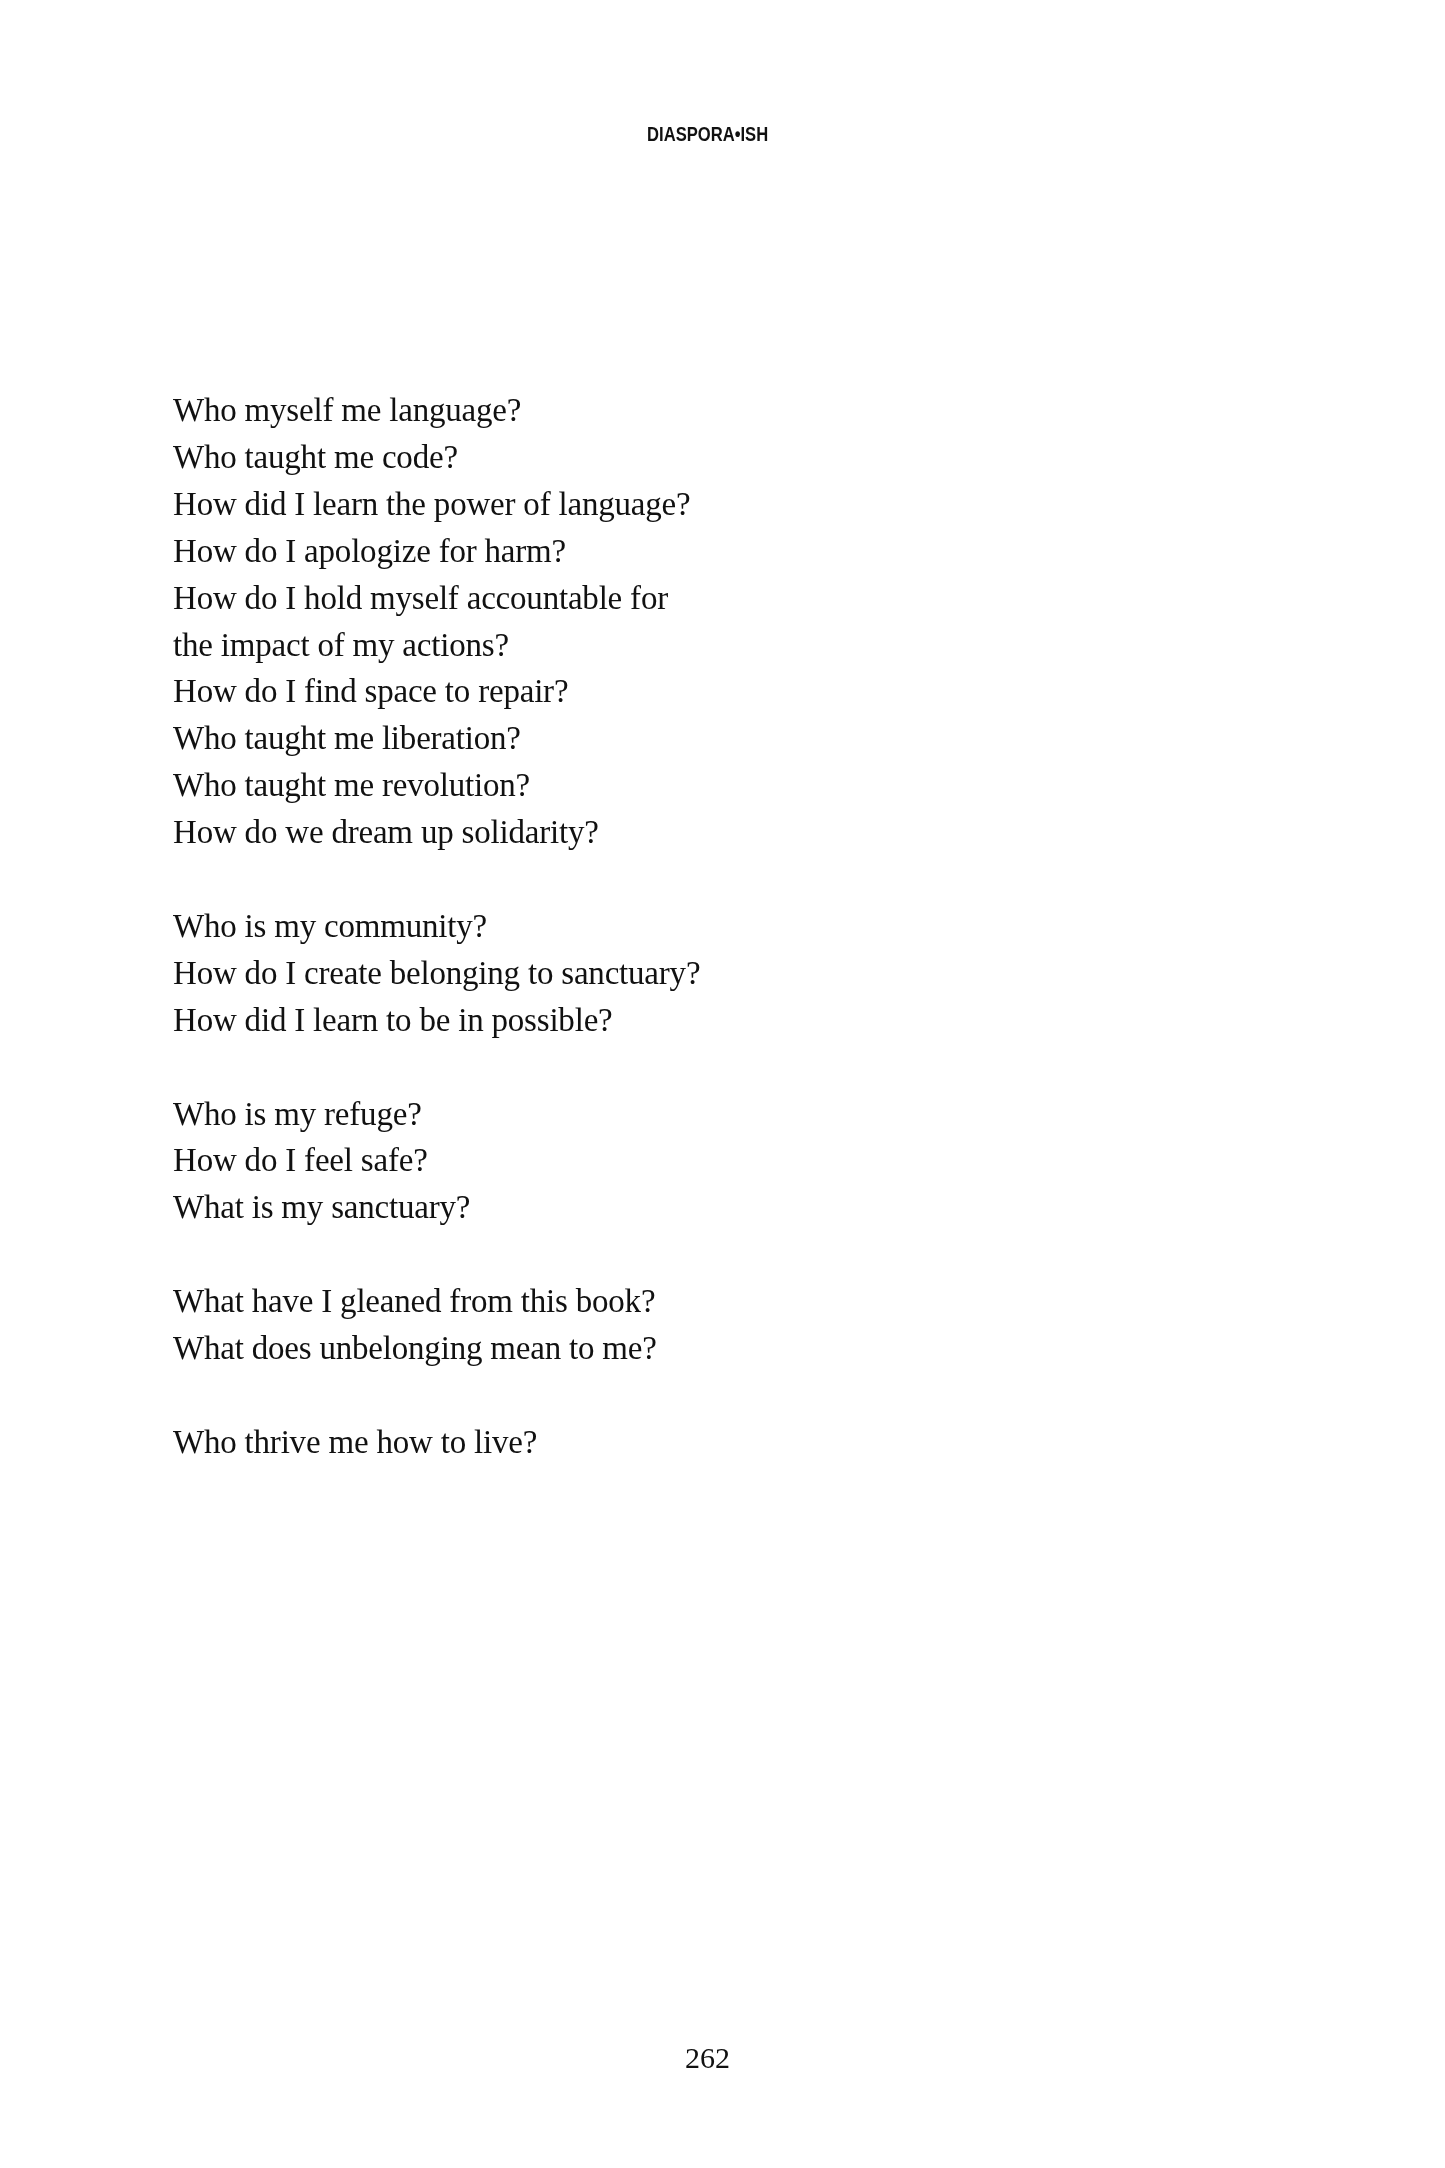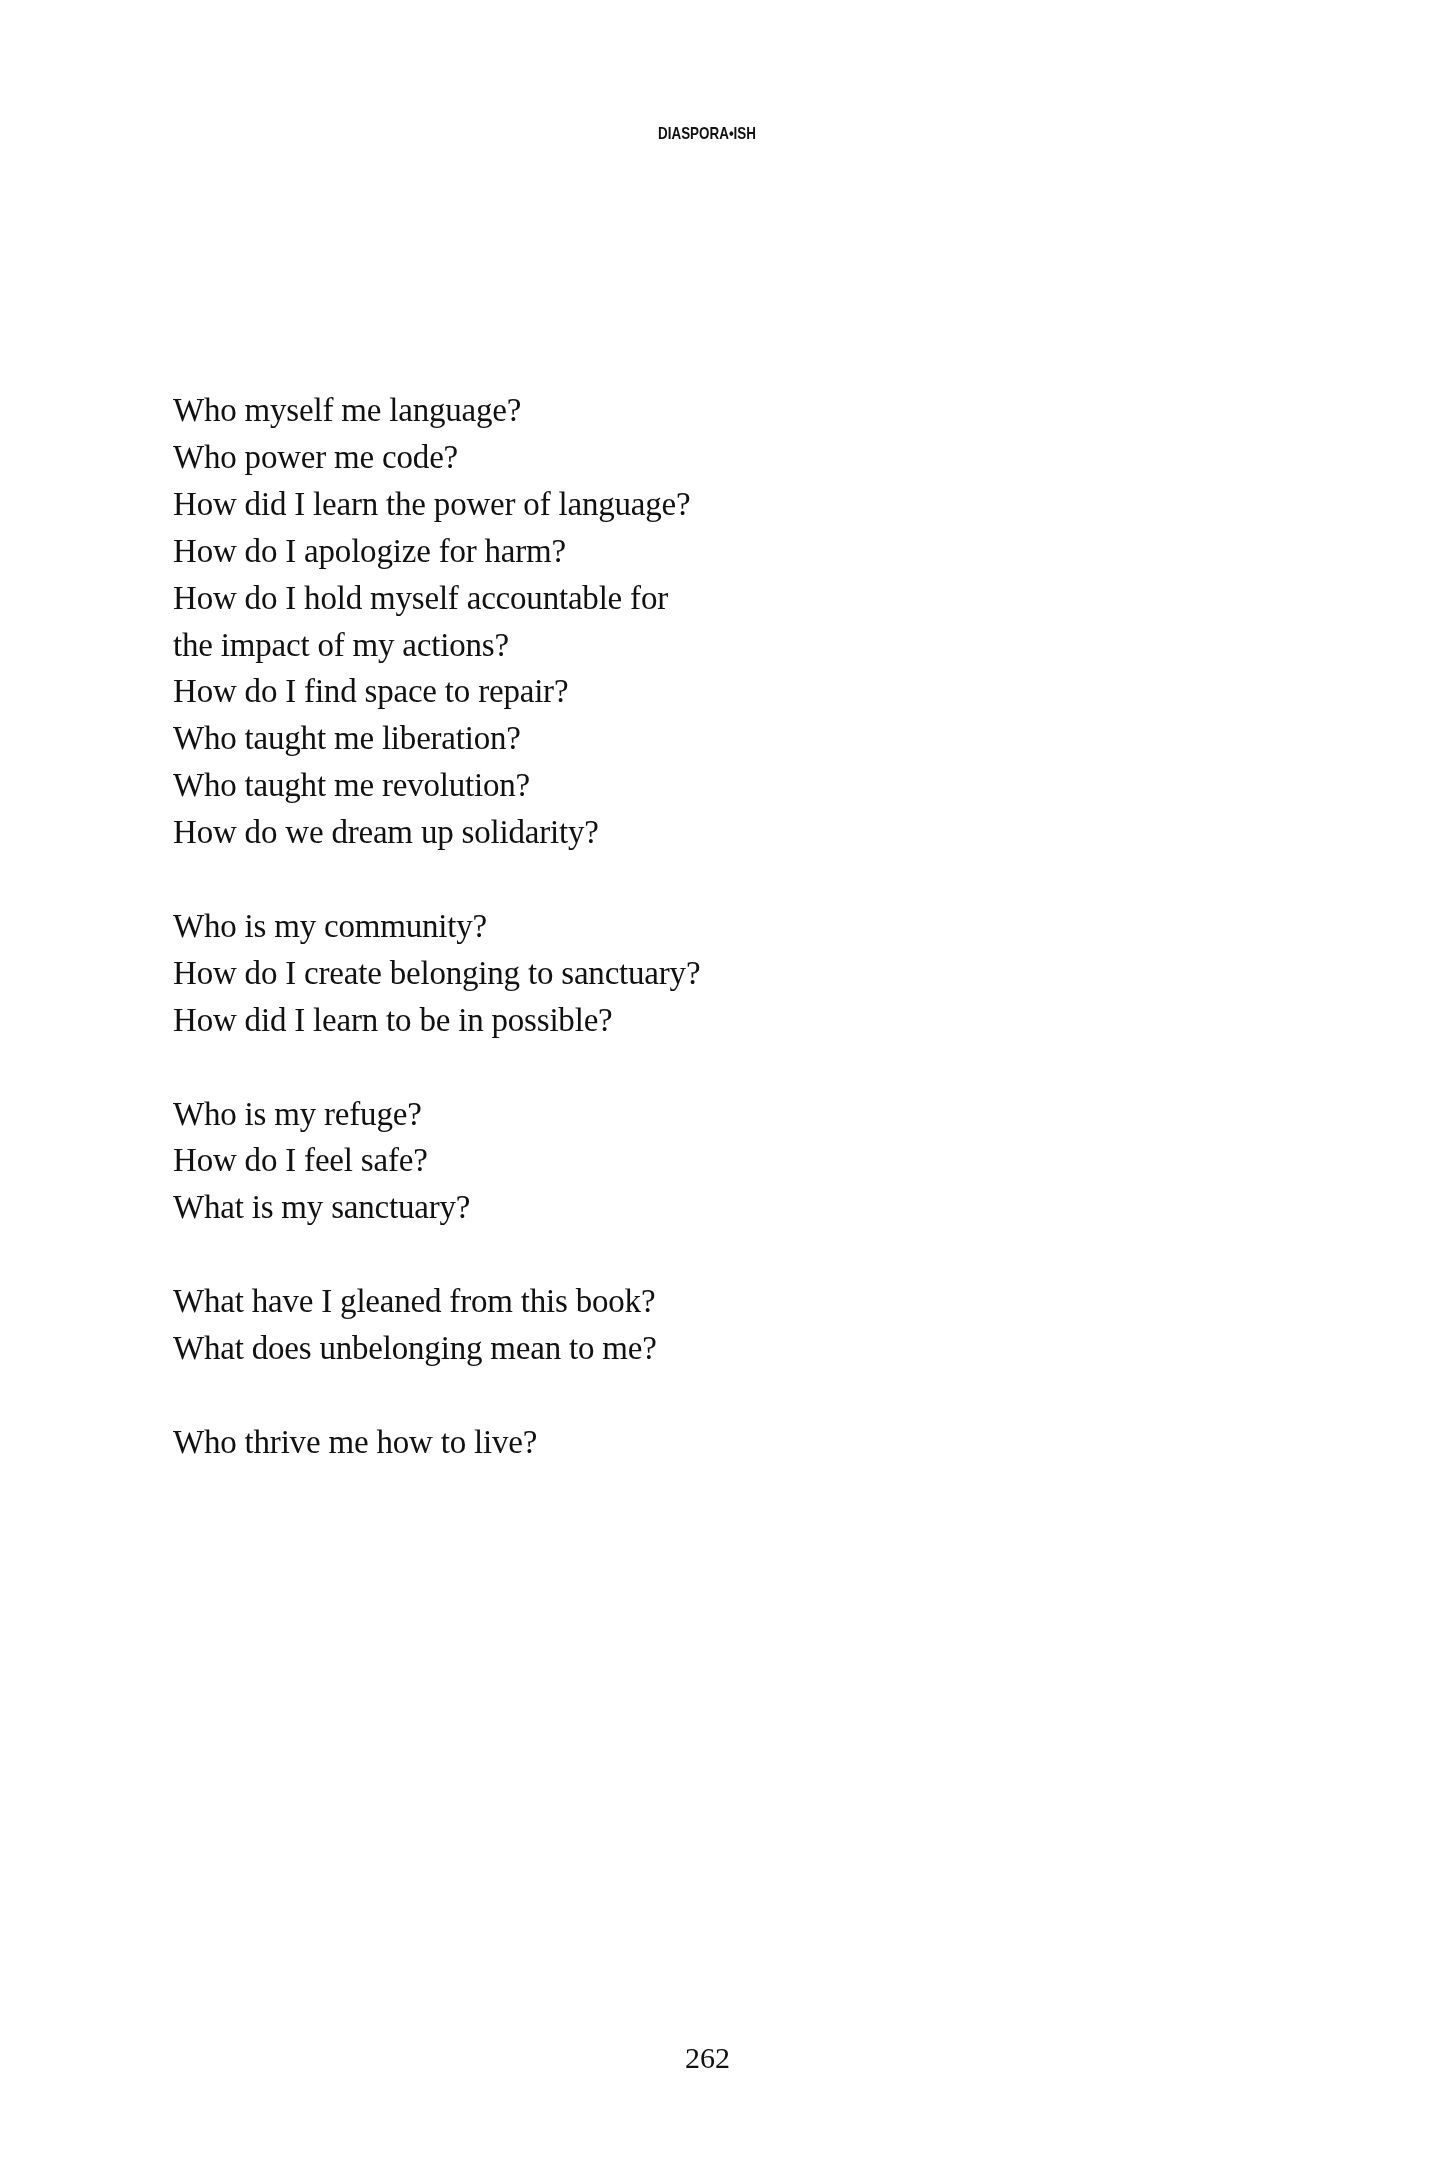--- a/index.html
+++ b/index.html
@@ -15,21 +15,21 @@
     color: #111111;
   }
   .running-head {
     position: absolute;
     top: 119px;
     left: 0;
     width: 1415px;
     text-align: center;
     font-family: "Liberation Sans", sans-serif;
     font-weight: bold;
-    font-size: 17px;
+    font-size: 21px;
     line-height: 30px;
     letter-spacing: 0px;
   }
   .running-head span {
     display: inline-block;
     transform: scaleX(0.79);
     transform-origin: center;
   }
   .poem {
     position: absolute;
@@ -62,21 +62,21 @@
 </head>
 <body>
 
 <div class="running-head">
   <span>DIASPORA•ISH</span>
 </div>
 
 <div class="poem">
   <div class="stanza">
     <span class="line">Who myself me language?</span>
-    <span class="line">Who power me code?</span>
+    <span class="line">Who taught me code?</span>
     <span class="line">How did I learn the power of language?</span>
     <span class="line">How do I apologize for harm?</span>
     <span class="line">How do I hold myself accountable for</span>
     <span class="line">the impact of my actions?</span>
     <span class="line">How do I find space to repair?</span>
     <span class="line">Who taught me liberation?</span>
     <span class="line">Who taught me revolution?</span>
     <span class="line">How do we dream up solidarity?</span>
   </div>
   <div class="stanza">

